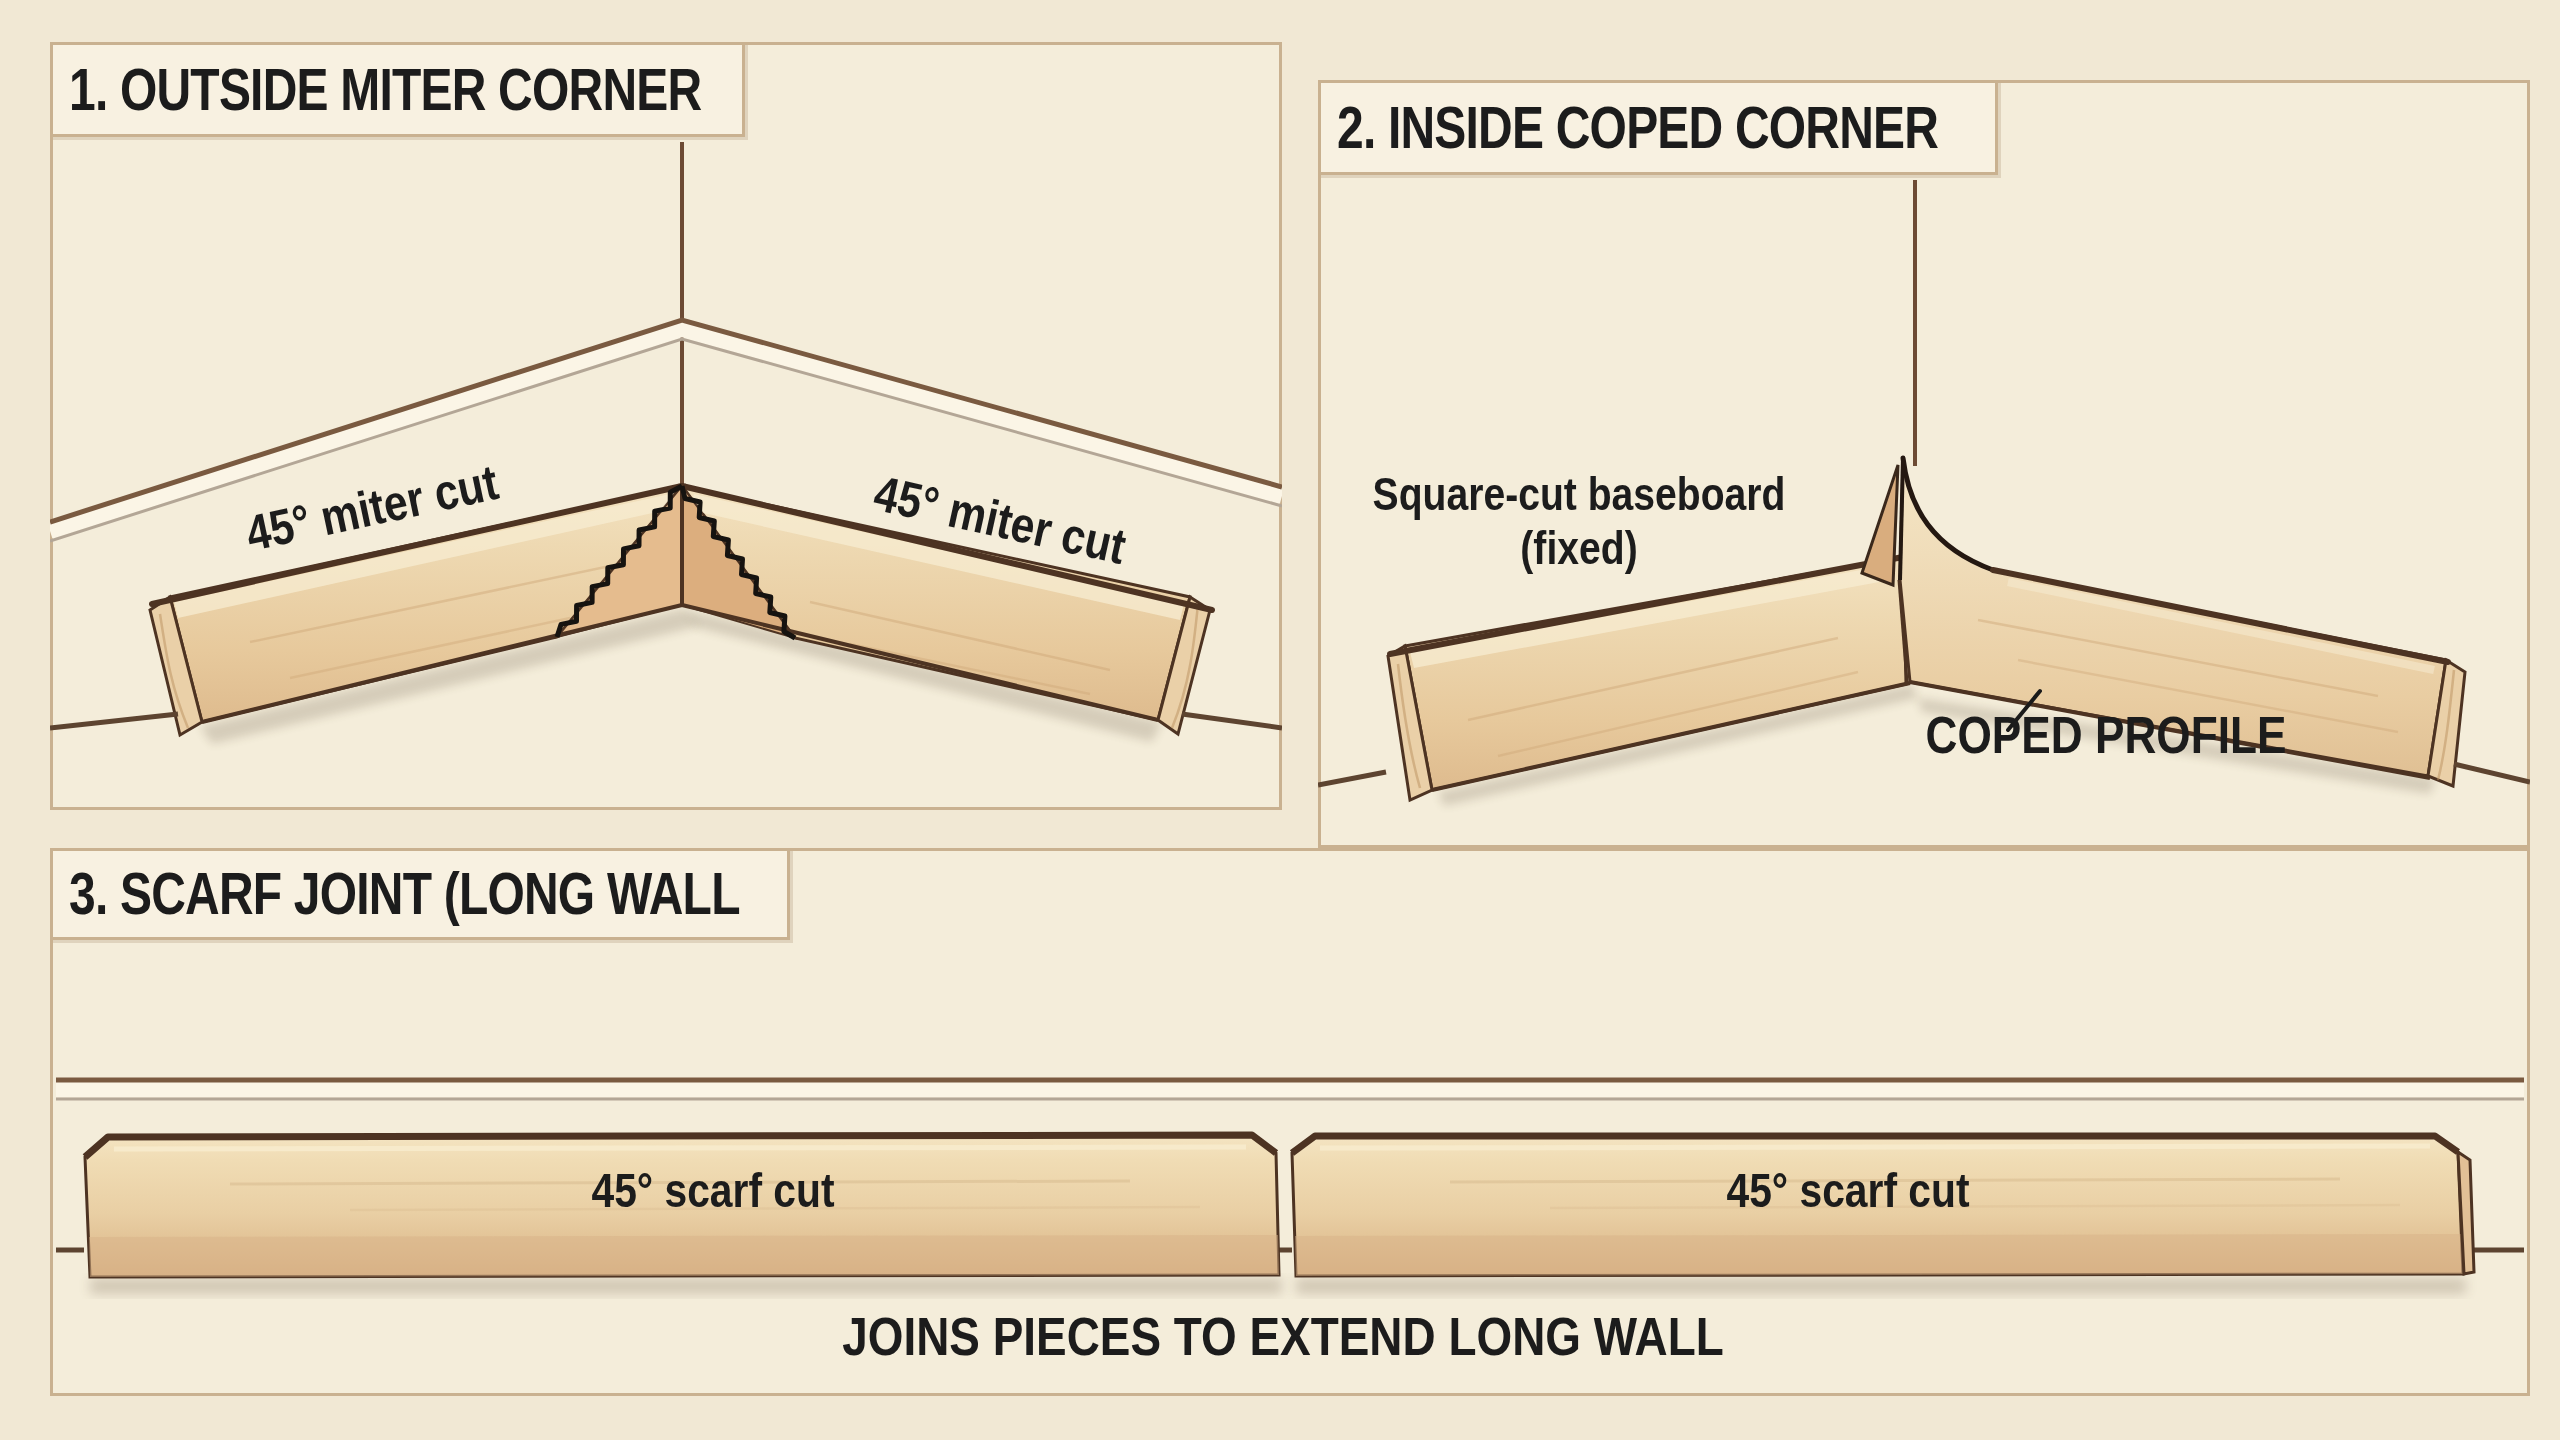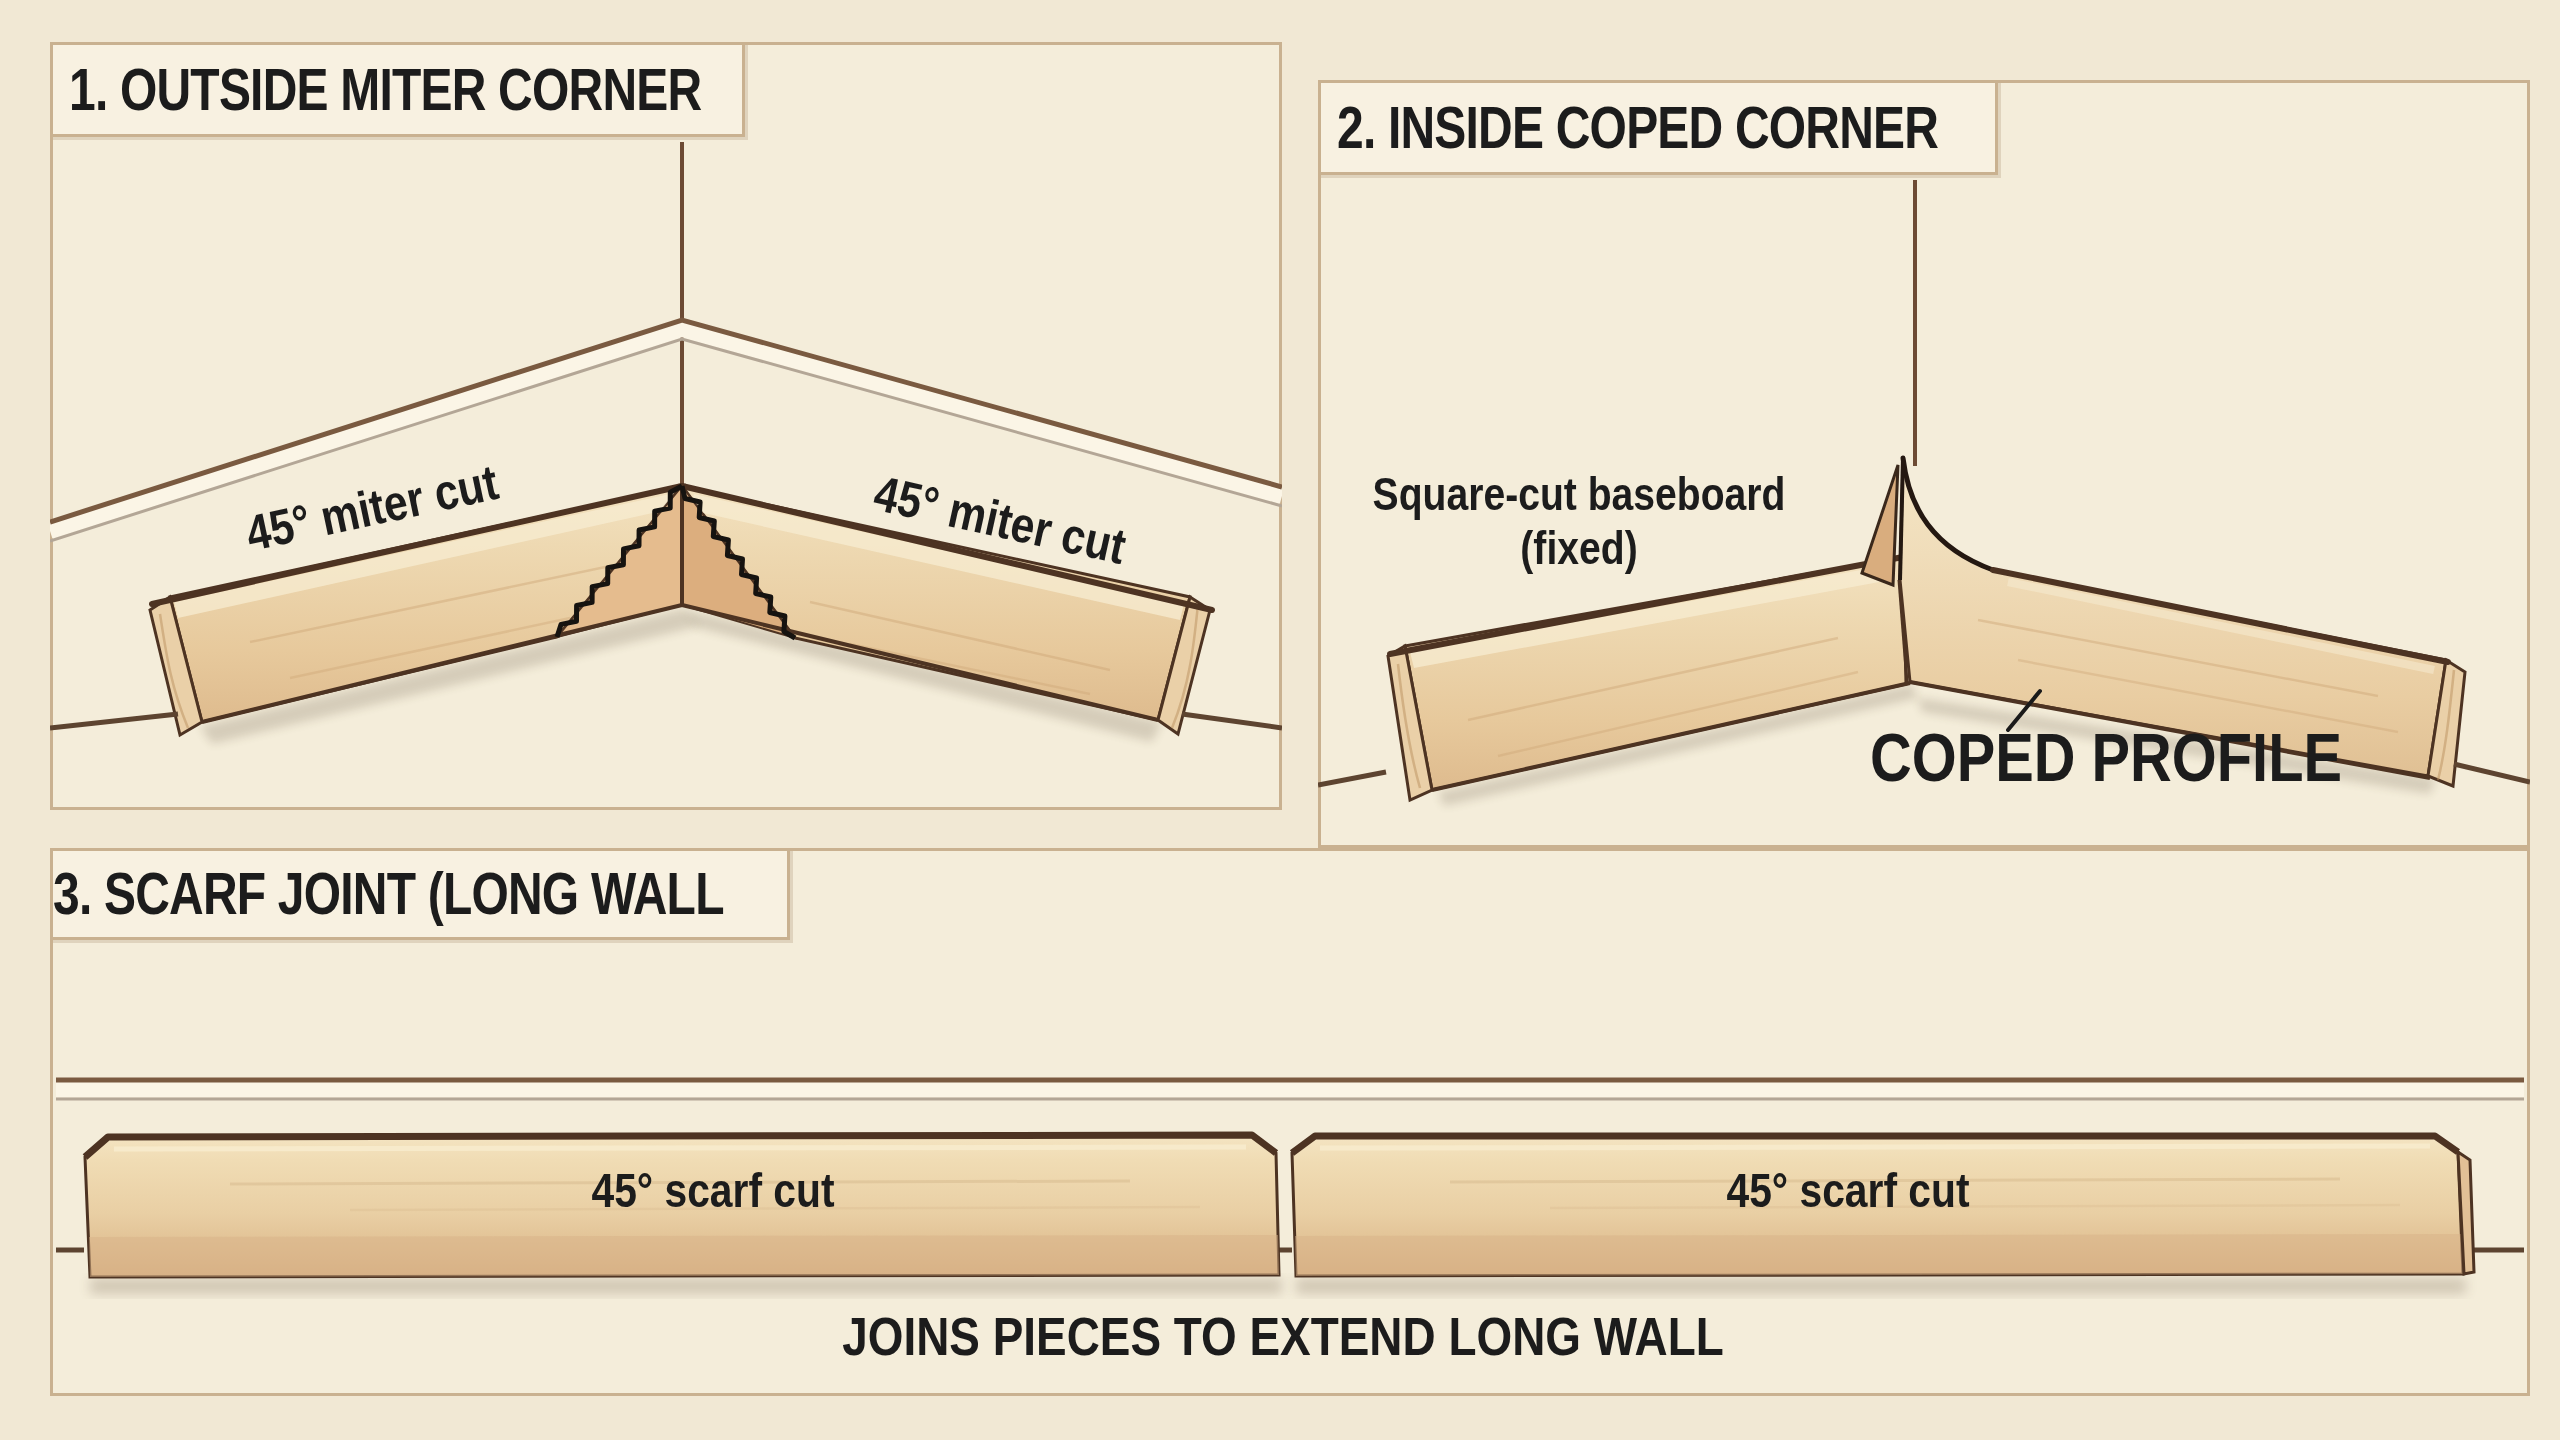--- a/index.html
+++ b/index.html
@@ -163,21 +163,21 @@
 
       <line x1="690" y1="650" x2="722" y2="611" stroke="#1a1a1a" stroke-width="4" stroke-linecap="round"></line>
     </svg>
     <div class="titlebox" style="width:680px;height:95px;line-height:89px;padding-left:16px;font-size:60px;">
       <span class="cond">2. INSIDE COPED CORNER</span>
     </div>
     <div class="diagram-label block" style="left:261px;top:441px;font-size:46px;line-height:54px;text-align:center;">
       <span class="cond line">Square-cut baseboard</span>
       <span class="cond line">(fixed)</span>
     </div>
-    <div class="diagram-label" style="left:788px;top:677px;font-size:68px;">
+    <div class="diagram-label" style="left:788px;top:655px;font-size:52px;">
       <span class="cond">COPED PROFILE</span>
     </div>
   </section>
 
   <section class="panel" id="panel3" style="left:50px;top:848px;width:2480px;height:548px;">
     <svg width="2480" height="548" viewBox="0 0 2480 548">
       <defs>
         <linearGradient id="p3wood" x1="0" y1="0" x2="0" y2="1">
           <stop offset="0" stop-color="#f4e4c2"></stop>
             <stop offset="0.18" stop-color="#f0dcb4"></stop>
@@ -210,21 +210,21 @@
       <path d="M35,309 L58,289 L1202,287 L1226,305" fill="none" stroke="var(--outline_brown)" stroke-width="7" stroke-linejoin="round"></path>
 
       <path d="M1242,305 L1265,288 L2385,288 L2408,304 L2413,426 L1246,428 Z" fill="url(#p3wood)" stroke="var(--outline_brown)" stroke-width="3"></path>
       <line x1="1270" y1="300" x2="2380" y2="298" stroke="#f8eccd" stroke-width="5" opacity="0.9"></line>
       <polygon points="1245,388 2411,386 2413,426 1246,428" fill="#d8b287" opacity="0.5"></polygon>
       <line x1="1400" y1="334" x2="2290" y2="331" stroke="#d9bc90" stroke-width="3" opacity="0.55"></line>
       <line x1="1500" y1="360" x2="2350" y2="357" stroke="#d9bc90" stroke-width="2.5" opacity="0.35"></line>
       <path d="M1242,305 L1265,288 L2385,288 L2408,304" fill="none" stroke="var(--outline_brown)" stroke-width="7" stroke-linejoin="round"></path>
       <polygon points="2408,304 2420,312 2424,424 2414,426" fill="#e2c096" stroke="var(--outline_brown)" stroke-width="3"></polygon>
     </svg>
-    <div class="titlebox" style="width:740px;height:92px;line-height:86px;font-size:60px;">
+    <div class="titlebox" style="width:740px;height:92px;line-height:86px;padding-left:16px;font-size:60px;">
       <span class="cond">3. SCARF JOINT (LONG WALL</span>
     </div>
     <div class="diagram-label" style="left:663px;top:342px;font-size:48px;">
       <span class="cond">45° scarf cut</span>
     </div>
     <div class="diagram-label" style="left:1798px;top:342px;font-size:48px;">
       <span class="cond">45° scarf cut</span>
     </div>
     <div class="diagram-label" style="left:1233px;top:488px;font-size:54px;">
       <span class="cond">JOINS PIECES TO EXTEND LONG WALL</span>

